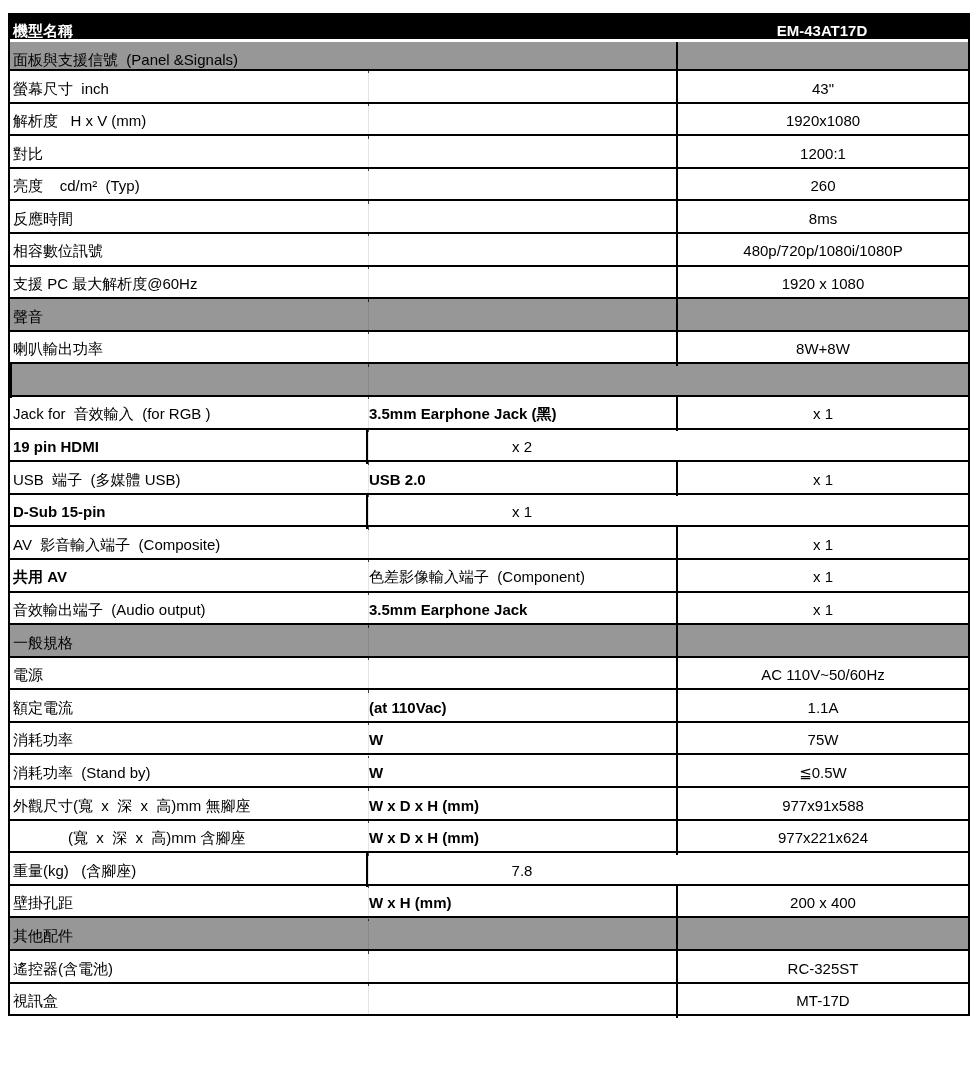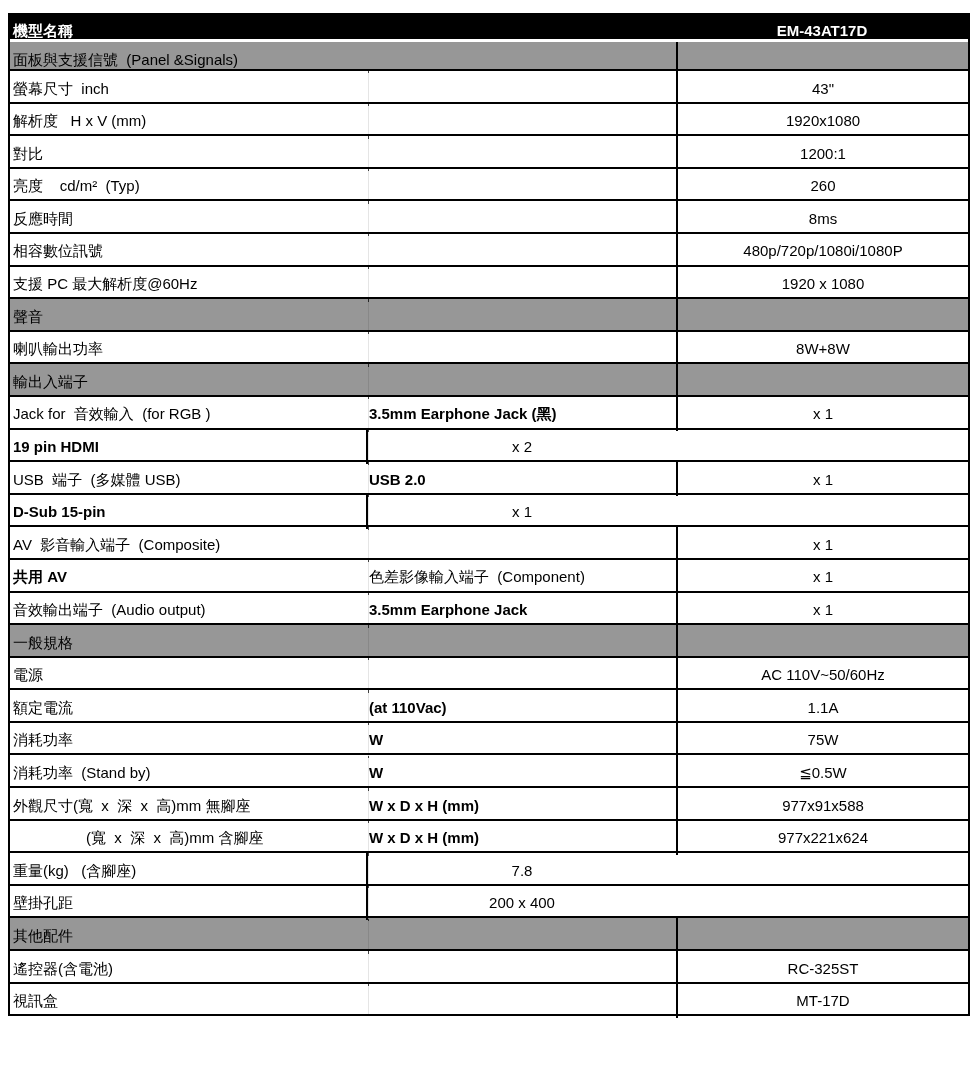--- a/index.html
+++ b/index.html
@@ -62,21 +62,21 @@
   .c1 { padding-left: 3px; }
   .c2 { padding-left: 3px; font-weight: bold; }
   .c3 {
     border-left: 2px solid var(--border, #000);
     justify-content: center;
     text-align: center;
     padding: 17px 2px;
   }
   .header-row .c3 { border-left: none; }
   .wide { grid-column: 1 / 3; }
-  .row.indent .c1 { padding-left: 76px; }
+  .row.indent .c1 { padding-left: 58px; }
   
   .col-divider {
     position: absolute;
     left: 358px;
     top: 58px;
     bottom: 0;
     width: 1px;
     background: repeating-linear-gradient(
       to bottom,
       rgba(0,0,0,0.75) 0px, rgba(0,0,0,0.75) 2.5px,
@@ -137,21 +137,20 @@
         <div class="row section">
     <div class="cell c1 wide">聲音</div>
     <div class="cell c3"></div>
   </div>
         <div class="row">
     <div class="cell c1">喇叭輸出功率</div>
     <div class="cell c2"></div>
     <div class="cell c3">8W+8W</div>
   </div>
         <div class="row section">
-    <div class="cell c1 wide">輸出入端子</div>
     <div class="cell c3"></div>
   </div>
         <div class="row">
     <div class="cell c1">Jack for  音效輸入  (for RGB )</div>
     <div class="cell c2">3.5mm Earphone Jack (黑)</div>
     <div class="cell c3">x 1</div>
   </div>
         <div class="row">
     <div class="cell c2">19 pin HDMI</div>
     <div class="cell c3">x 2</div>
@@ -213,20 +212,21 @@
     <div class="cell c1">(寬  x  深  x  高)mm 含腳座</div>
     <div class="cell c2">W x D x H (mm)</div>
     <div class="cell c3">977x221x624</div>
   </div>
         <div class="row">
     <div class="cell c1">重量(kg)   (含腳座)</div>
     <div class="cell c3">7.8</div>
   </div>
         <div class="row">
     <div class="cell c1">壁掛孔距</div>
+    <div class="cell c2">W x H (mm)</div>
     <div class="cell c3">200 x 400</div>
   </div>
         <div class="row section">
     <div class="cell c1 wide">其他配件</div>
     <div class="cell c3"></div>
   </div>
         <div class="row">
     <div class="cell c1">遙控器(含電池)</div>
     <div class="cell c2"></div>
     <div class="cell c3">RC-325ST</div>

